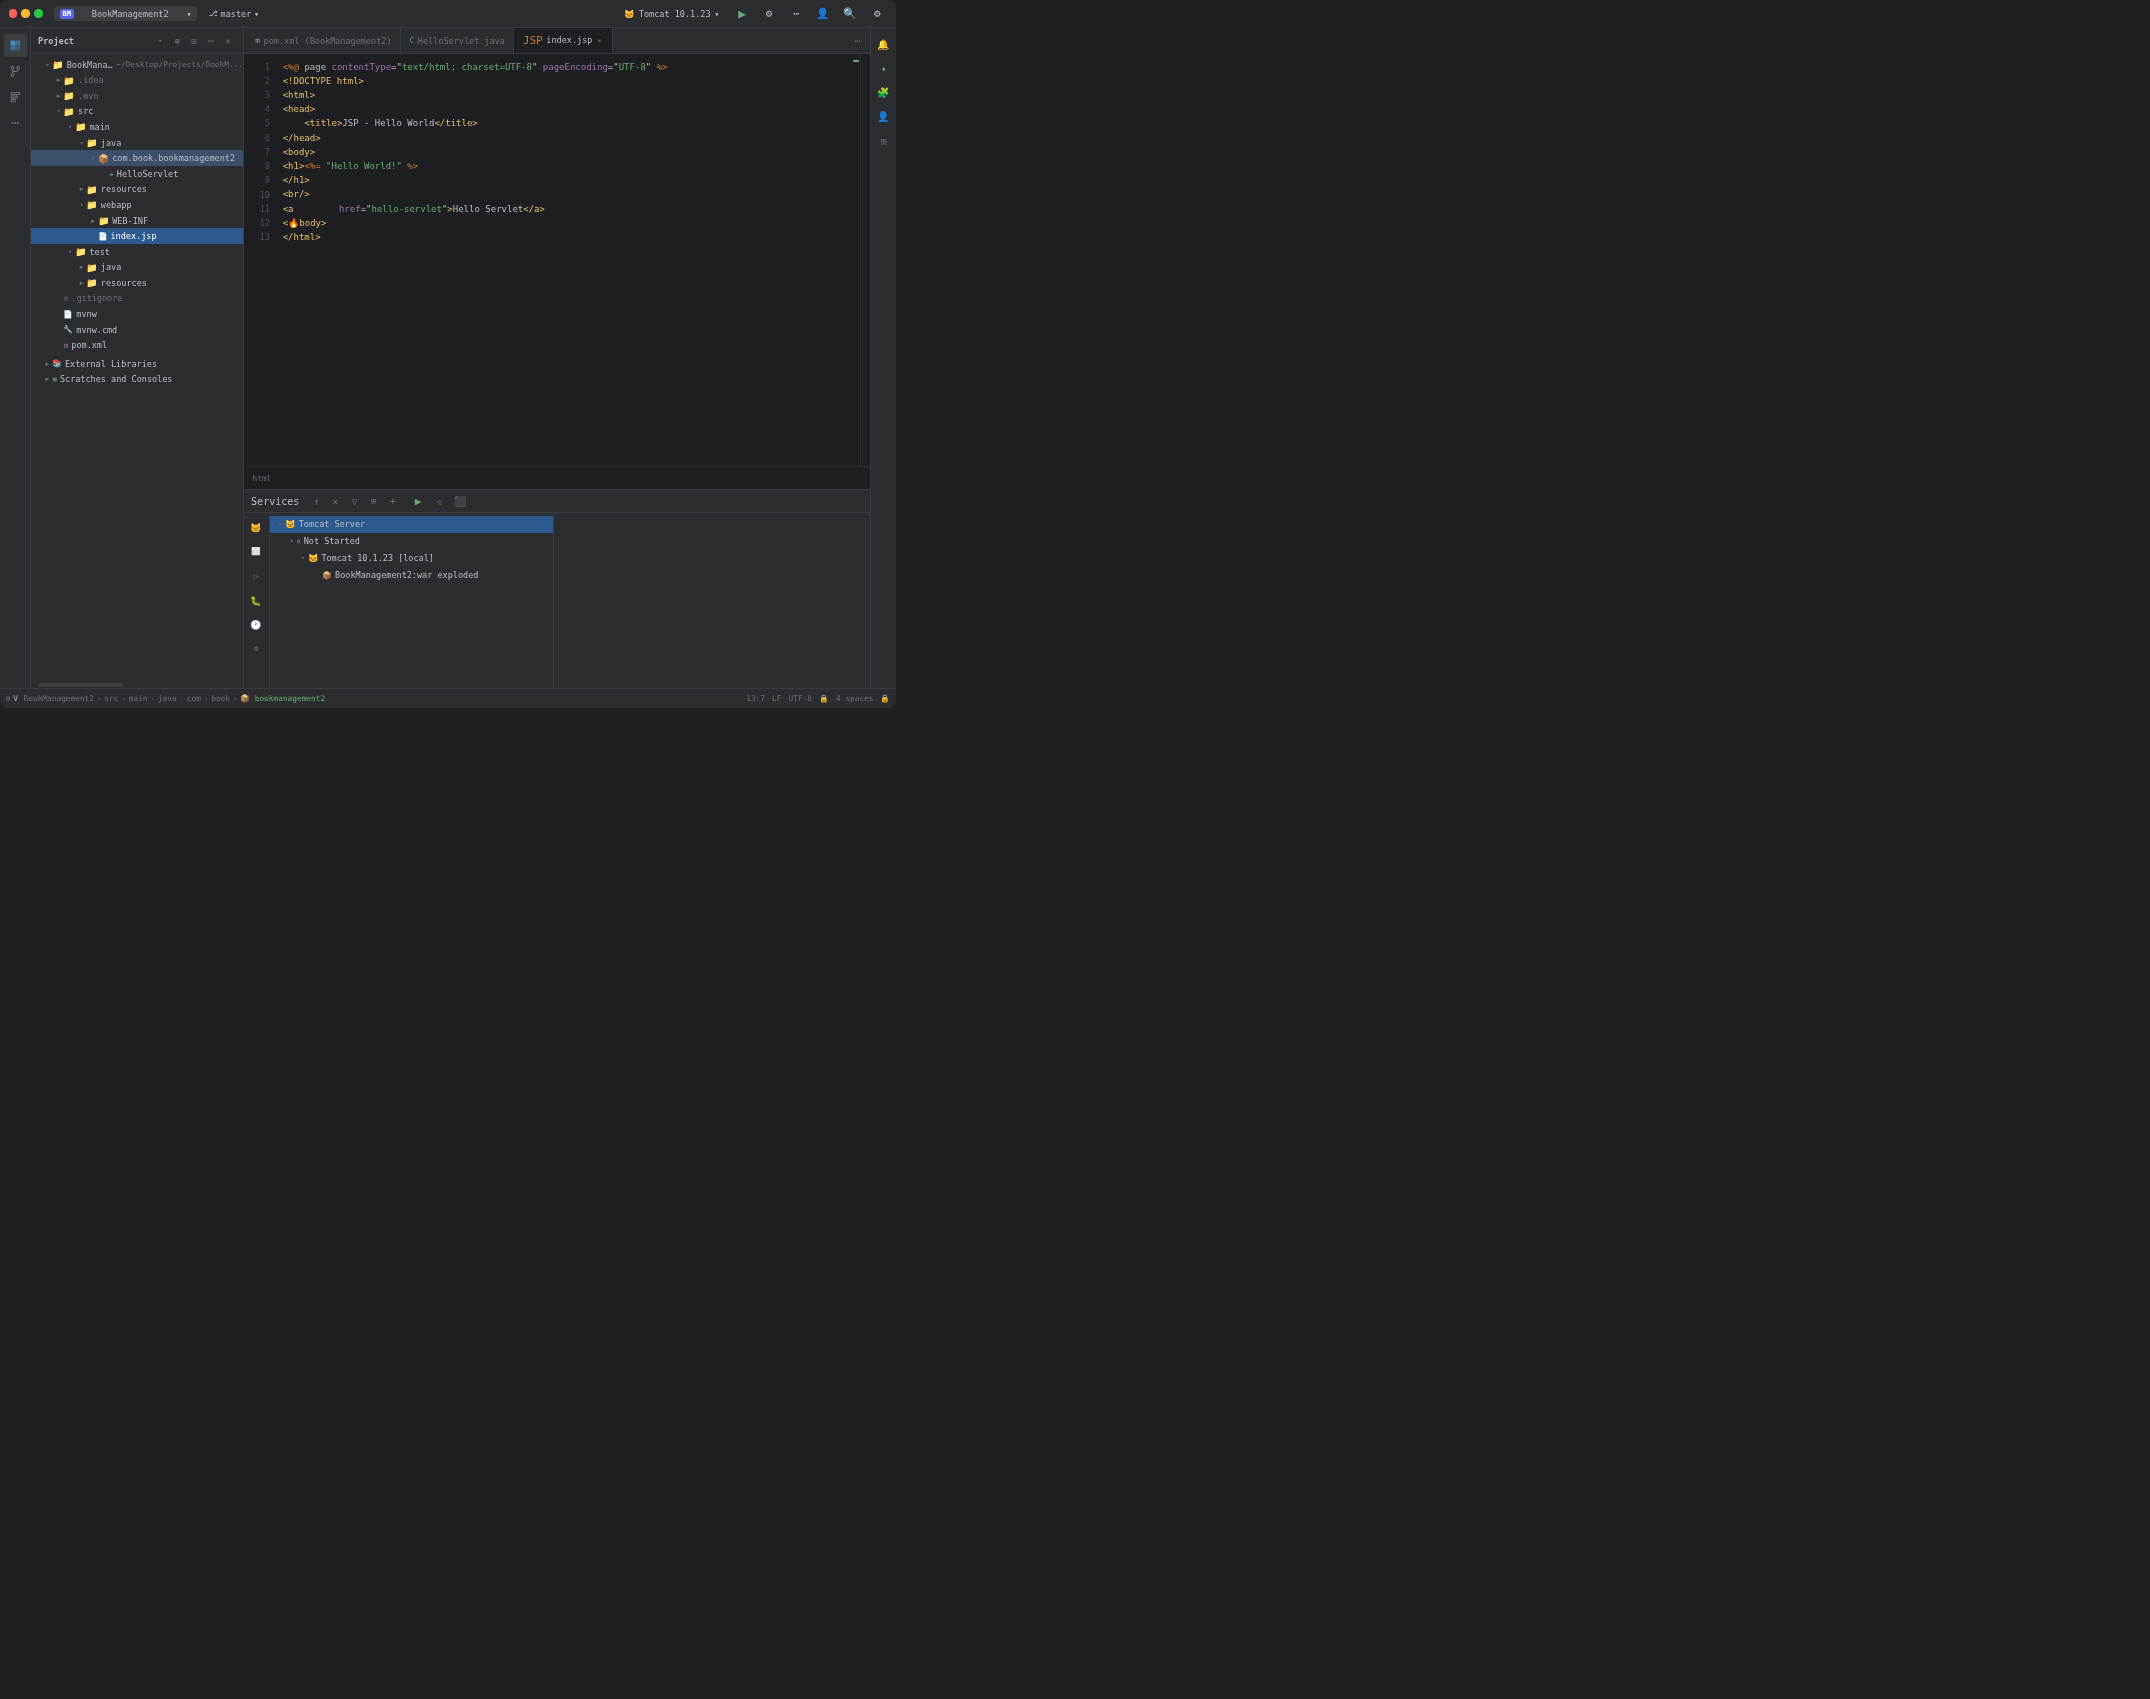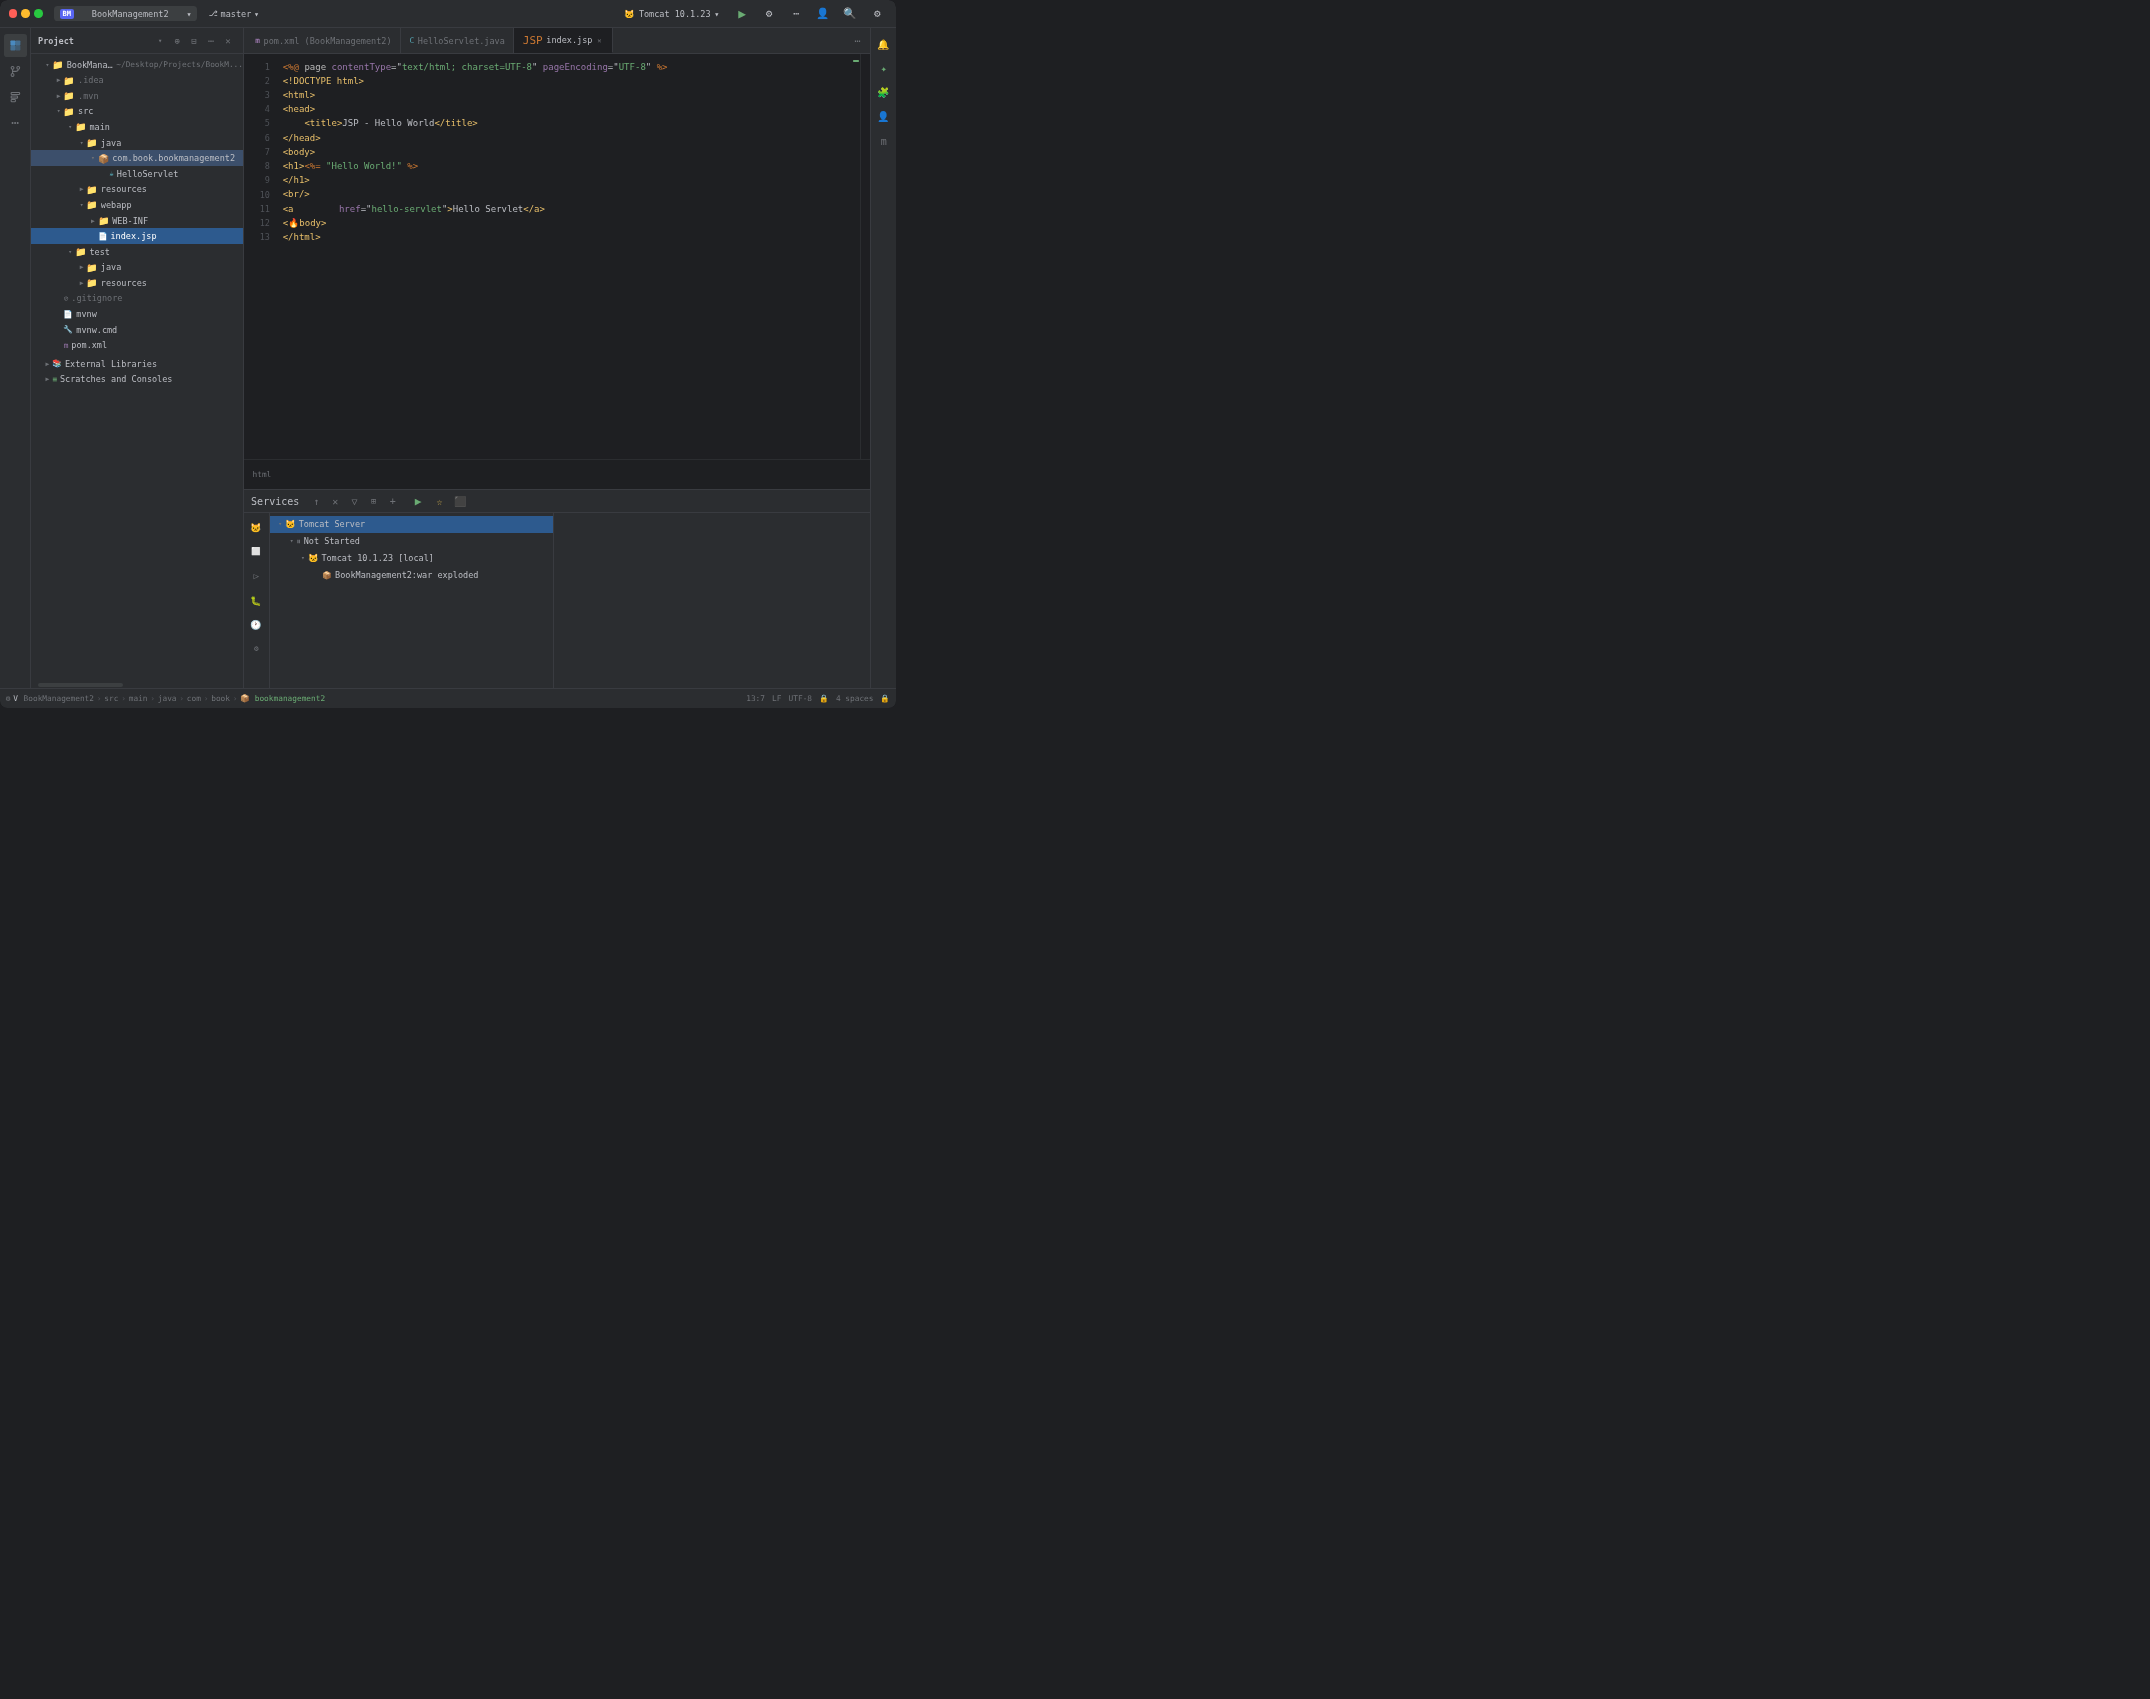--- a/index.html
+++ b/index.html
@@ -769,21 +769,21 @@
           </div>
 
           <div style="width:10px;background:#1e1f22;position:relative;">
             <div style="position:absolute;top:5.7px;right:1.4px;width:5.7px;height:2.1px;background:#6aab73;border-radius:0.7px;"></div>
           </div>
 
           <div style="width:10px;background:#1e1f22;border-left:0.7px solid #2b2d30;">
           </div>
         </div>
 
-        <div style="height:30px;background:#1e1f22;border-top:0.7px solid #2b2d30;display:flex;align-items:center;padding:0 8.5px;">
+        <div style="height:23px;background:#1e1f22;border-top:0.7px solid #2b2d30;display:flex;align-items:center;padding:0 8.5px;">
           <span style="font-size:7.8px;color:#6e7176;">html</span>
         </div>
 
         <div class="bottom-panel">
           <div class="bottom-panel-header">
             <span class="bottom-panel-title">Services</span>
             <div class="bottom-toolbar">
               <div class="bottom-icon-btn">↑</div>
               <div class="bottom-icon-btn">✕</div>
               <div class="bottom-icon-btn">▽</div>

